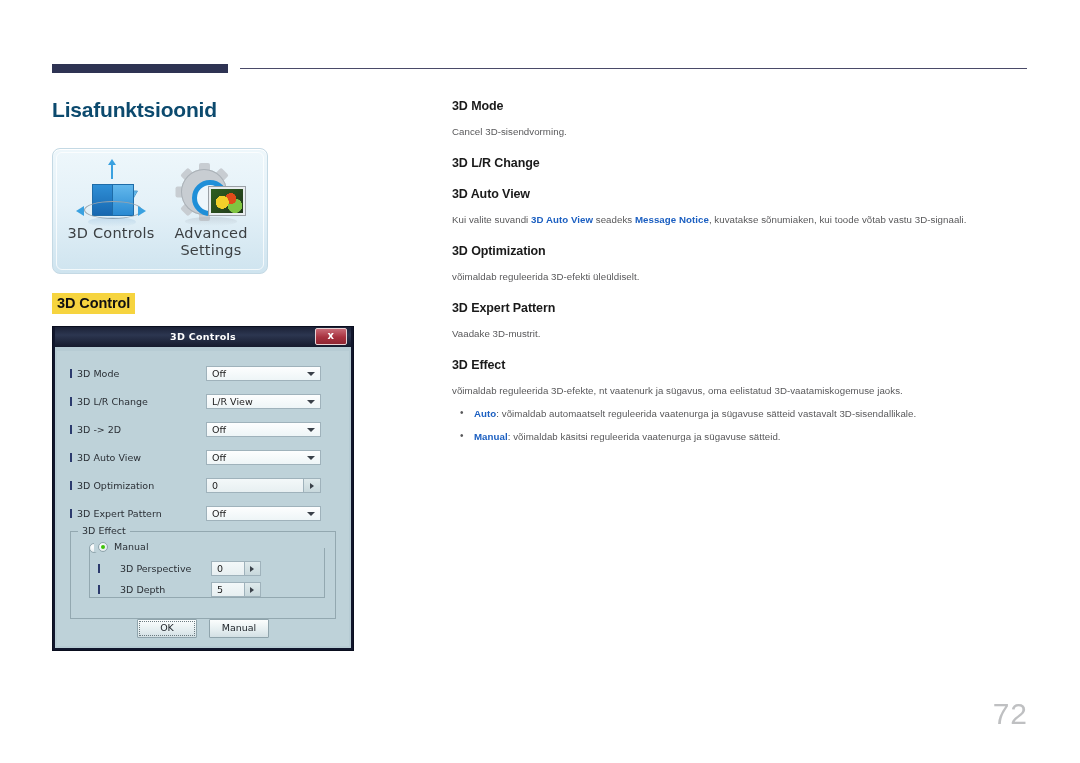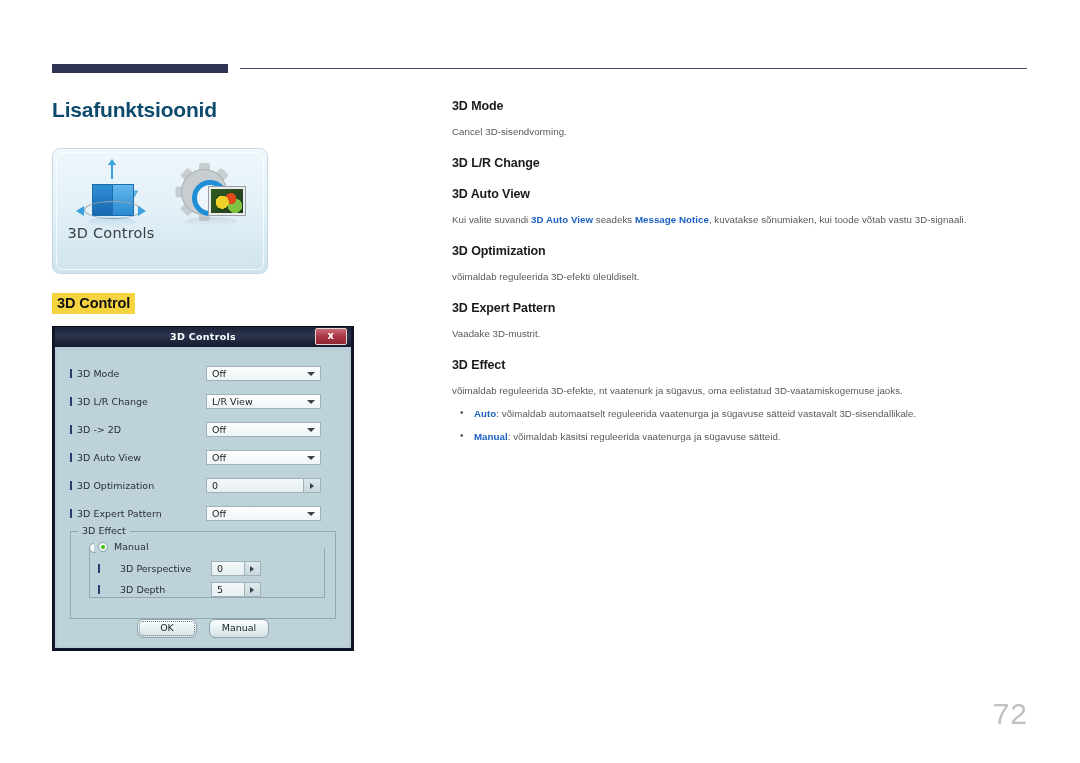--- a/index.html
+++ b/index.html
@@ -410,21 +410,21 @@
     width: 100%;
     display: flex;
     justify-content: center;
     gap: 12px;
   }
   .osd-btn {
     width: 58px;
     height: 17px;
     background: linear-gradient(180deg, #fbfdfd 0%, #e6eff1 55%, #d3e0e4 100%);
     border: 1px solid #8fa4ac;
-    border-radius: 6px;
+    border-radius: 1px;
     font-size: 9.5px;
     color: #1d2227;
     text-align: center;
     line-height: 16px;
   }
   .osd-btn.focus {
     outline: 1px dotted #6b7a80;
     outline-offset: -3px;
   }
 
@@ -523,20 +523,24 @@
             <div class="gear-tooth"></div>
             <div class="gear-tooth"></div>
             <div class="gear-tooth"></div>
           </div>
           <div class="gear-body"></div>
           <div class="gear-ring"></div>
           <div class="gear-pic"></div>
           <div class="gear-refl"></div>
         </div>
       </div>
+      <div class="icon-caption">
+        <span>Advanced</span><br>
+        <span>Settings</span>
+      </div>
     </div>
   </div>
 
   <div class="hl-caption">3D Control</div>
 </div>
 
 <div class="osd">
   <div class="osd-inner">
 
     <div class="osd-title">

